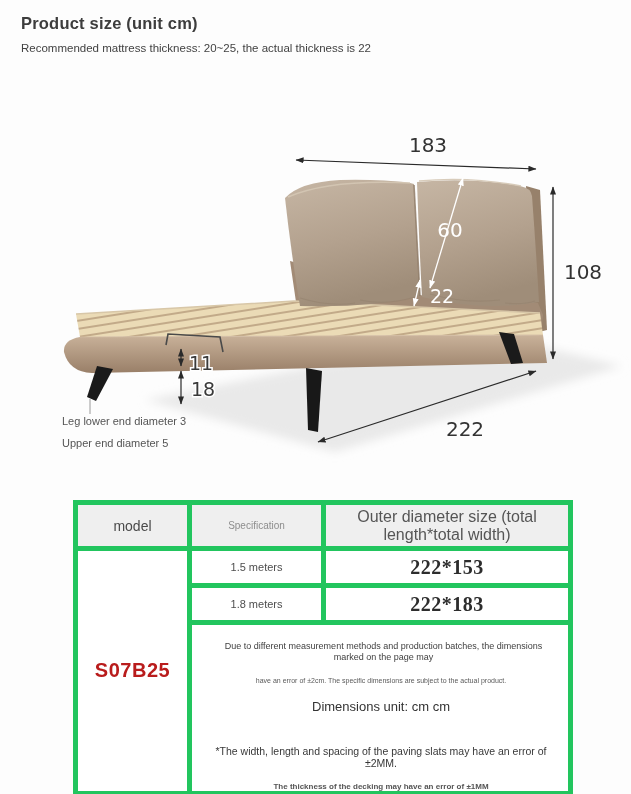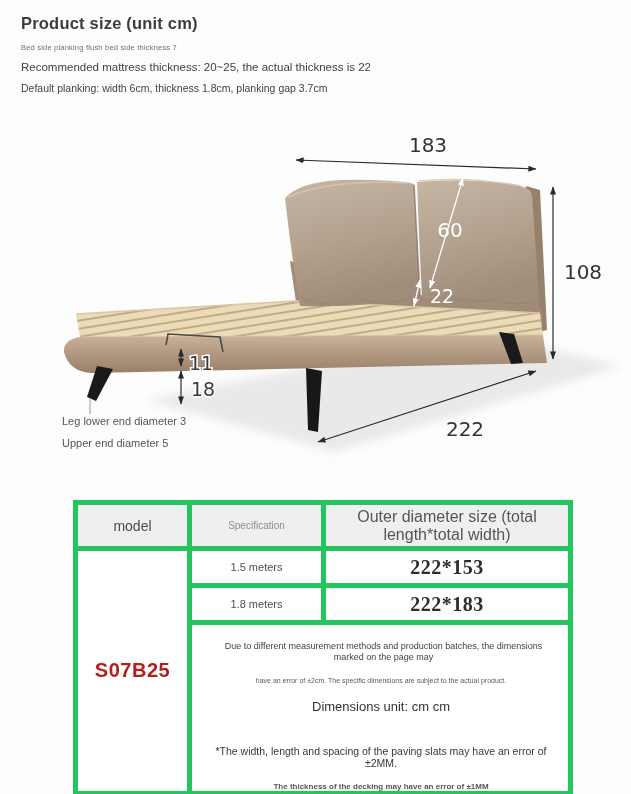--- a/index.html
+++ b/index.html
@@ -38,23 +38,21 @@
   .notes-inner .n4{margin-top:31px;font-size:10.5px;color:#383838;}
   .notes-inner .n5{margin-top:13px;font-size:8px;color:#555;font-weight:bold;}
 </style>
 </head>
 <body>
 
 <div class="page">
 
   <div class="header">
     <h1>Product size (unit cm)</h1>
-    <div class="note-small">Bed side planking flush bed side thickness 7</div>
     <div class="line-mattress">Recommended mattress thickness: 20~25, the actual thickness is 22</div>
-    <div class="line-planking">Default planking: width 6cm, thickness 1.8cm, planking gap 3.7cm</div>
   </div>
 
   <svg class="figure-svg" width="631" height="350" viewBox="0 120 631 350">
     <defs>
       <linearGradient id="cushGrad" x1="0" y1="0" x2="0.25" y2="1">
         <stop offset="0" stop-color="#c6b6a4"></stop>
         <stop offset="0.55" stop-color="#b3a18e"></stop>
         <stop offset="1" stop-color="#9f8d79"></stop>
       </linearGradient>
       <linearGradient id="railGrad" x1="0" y1="0" x2="0" y2="1">

